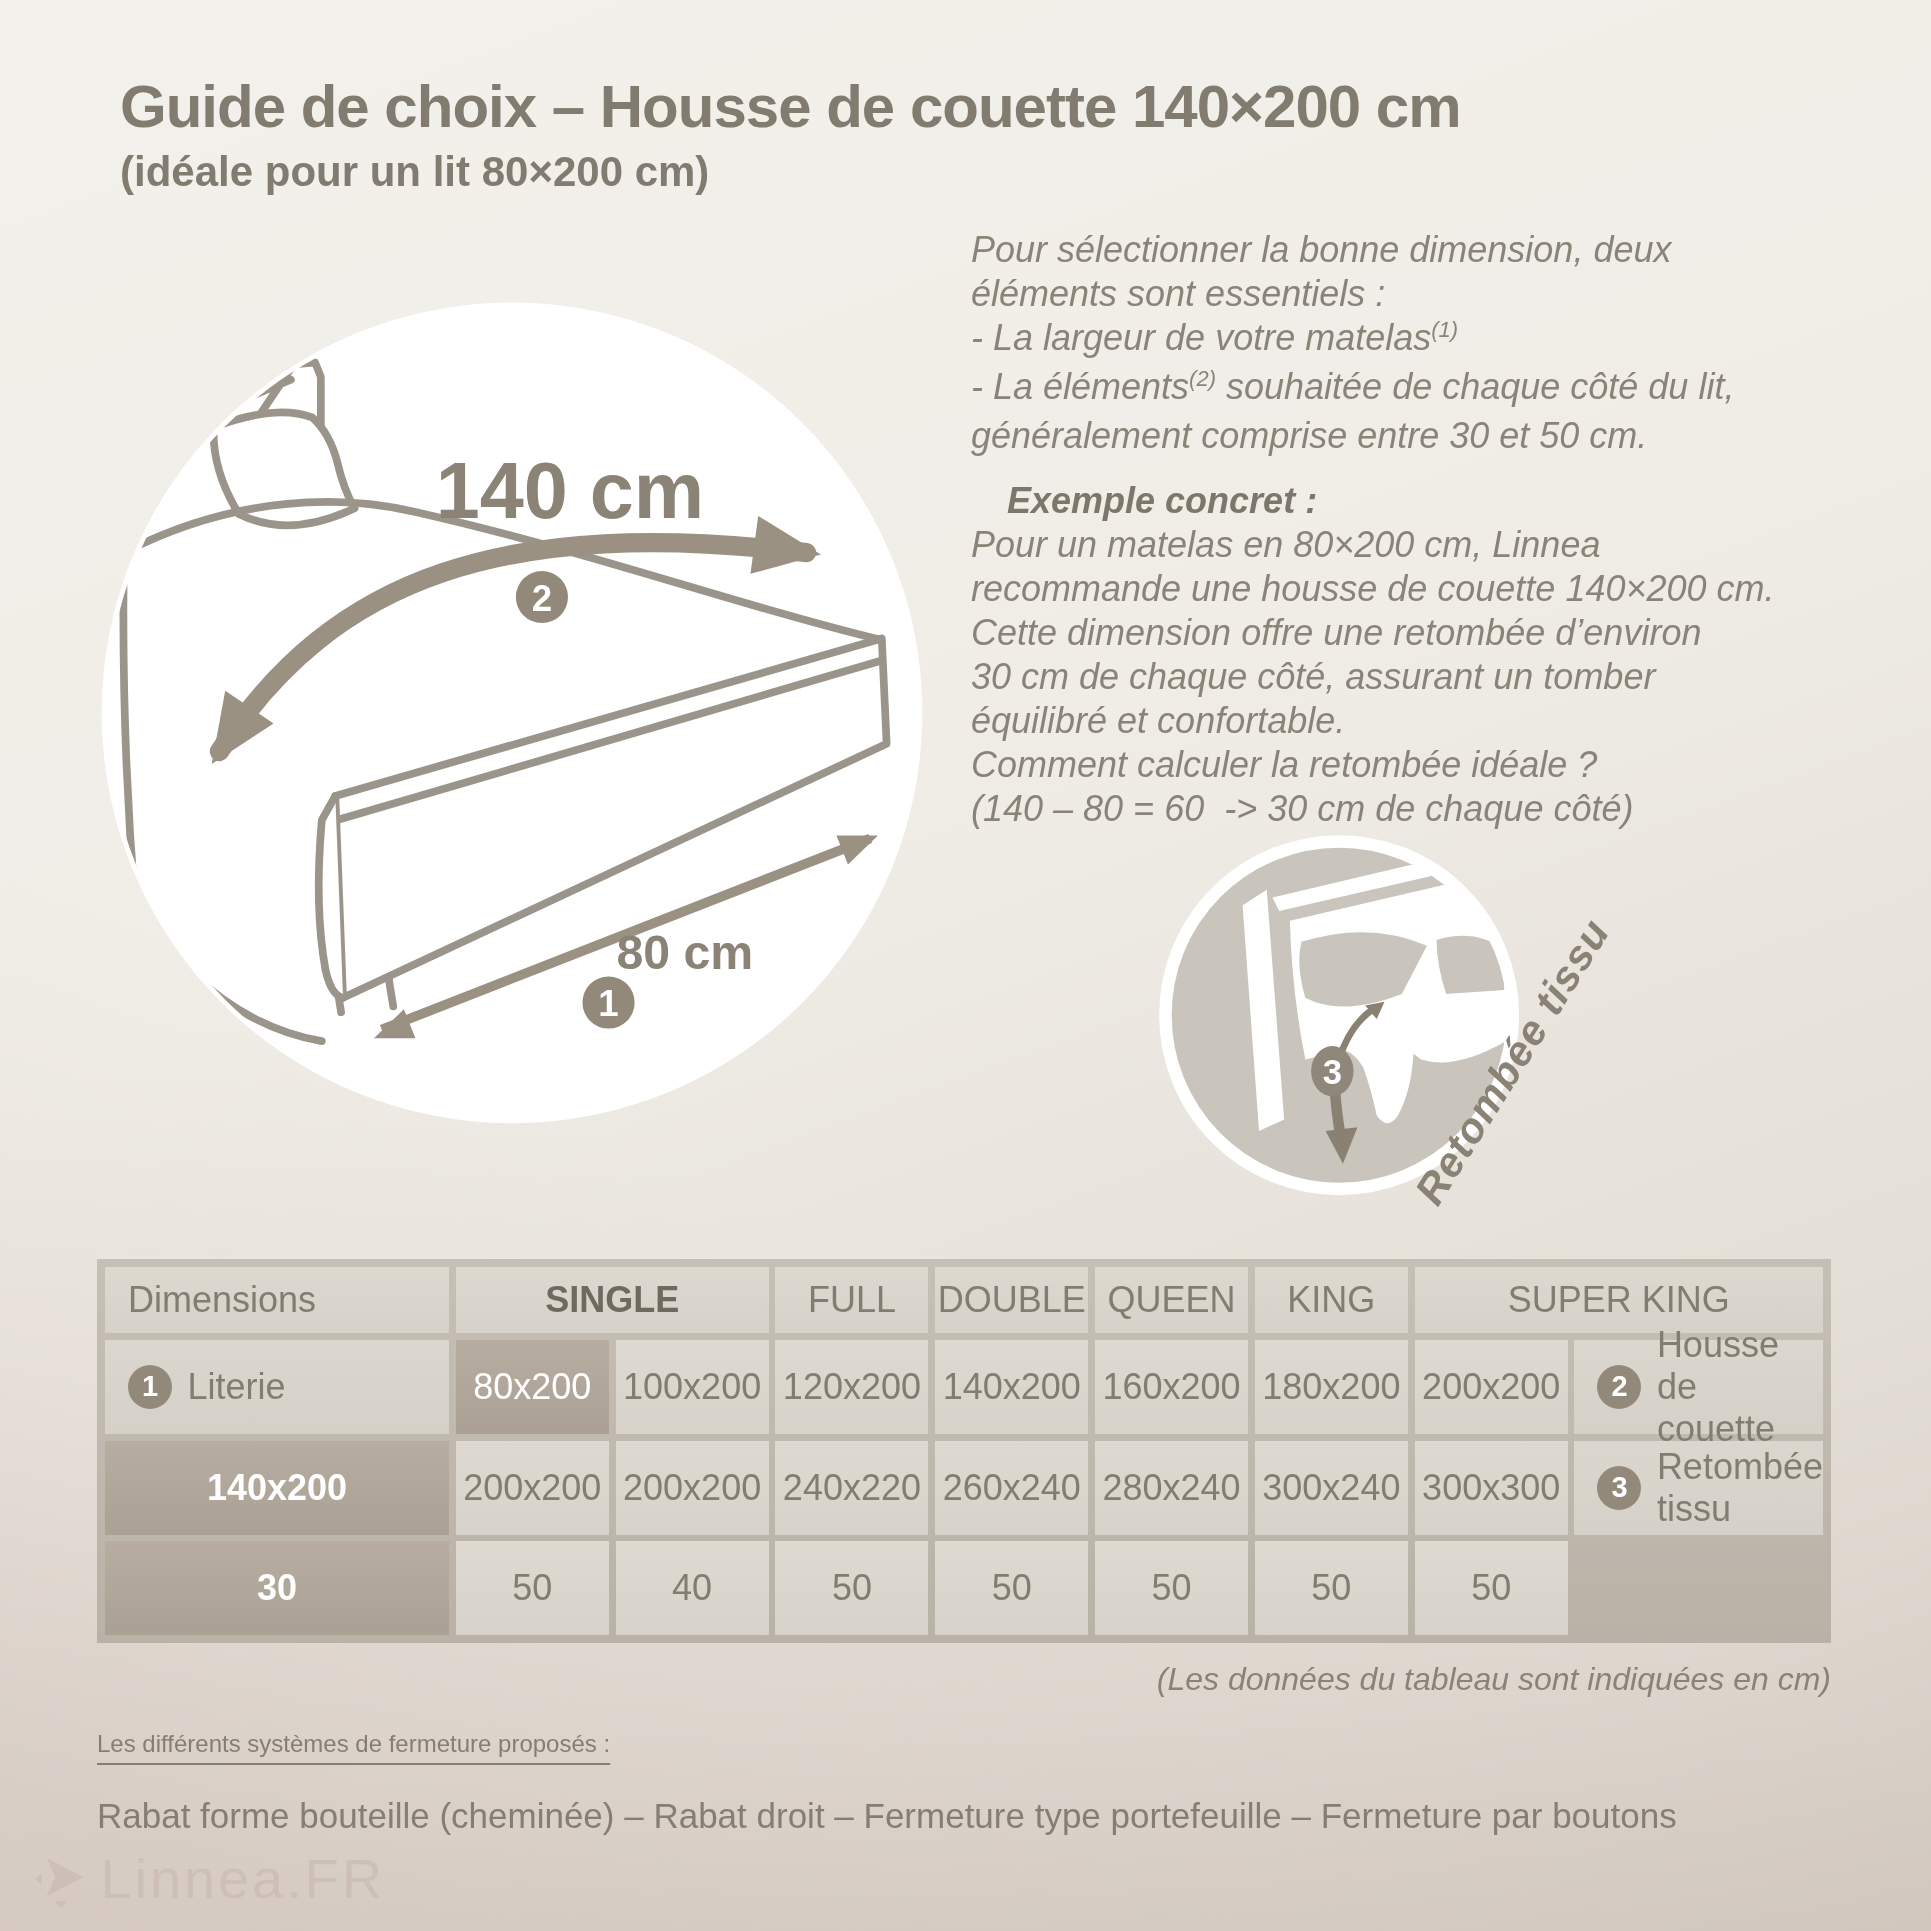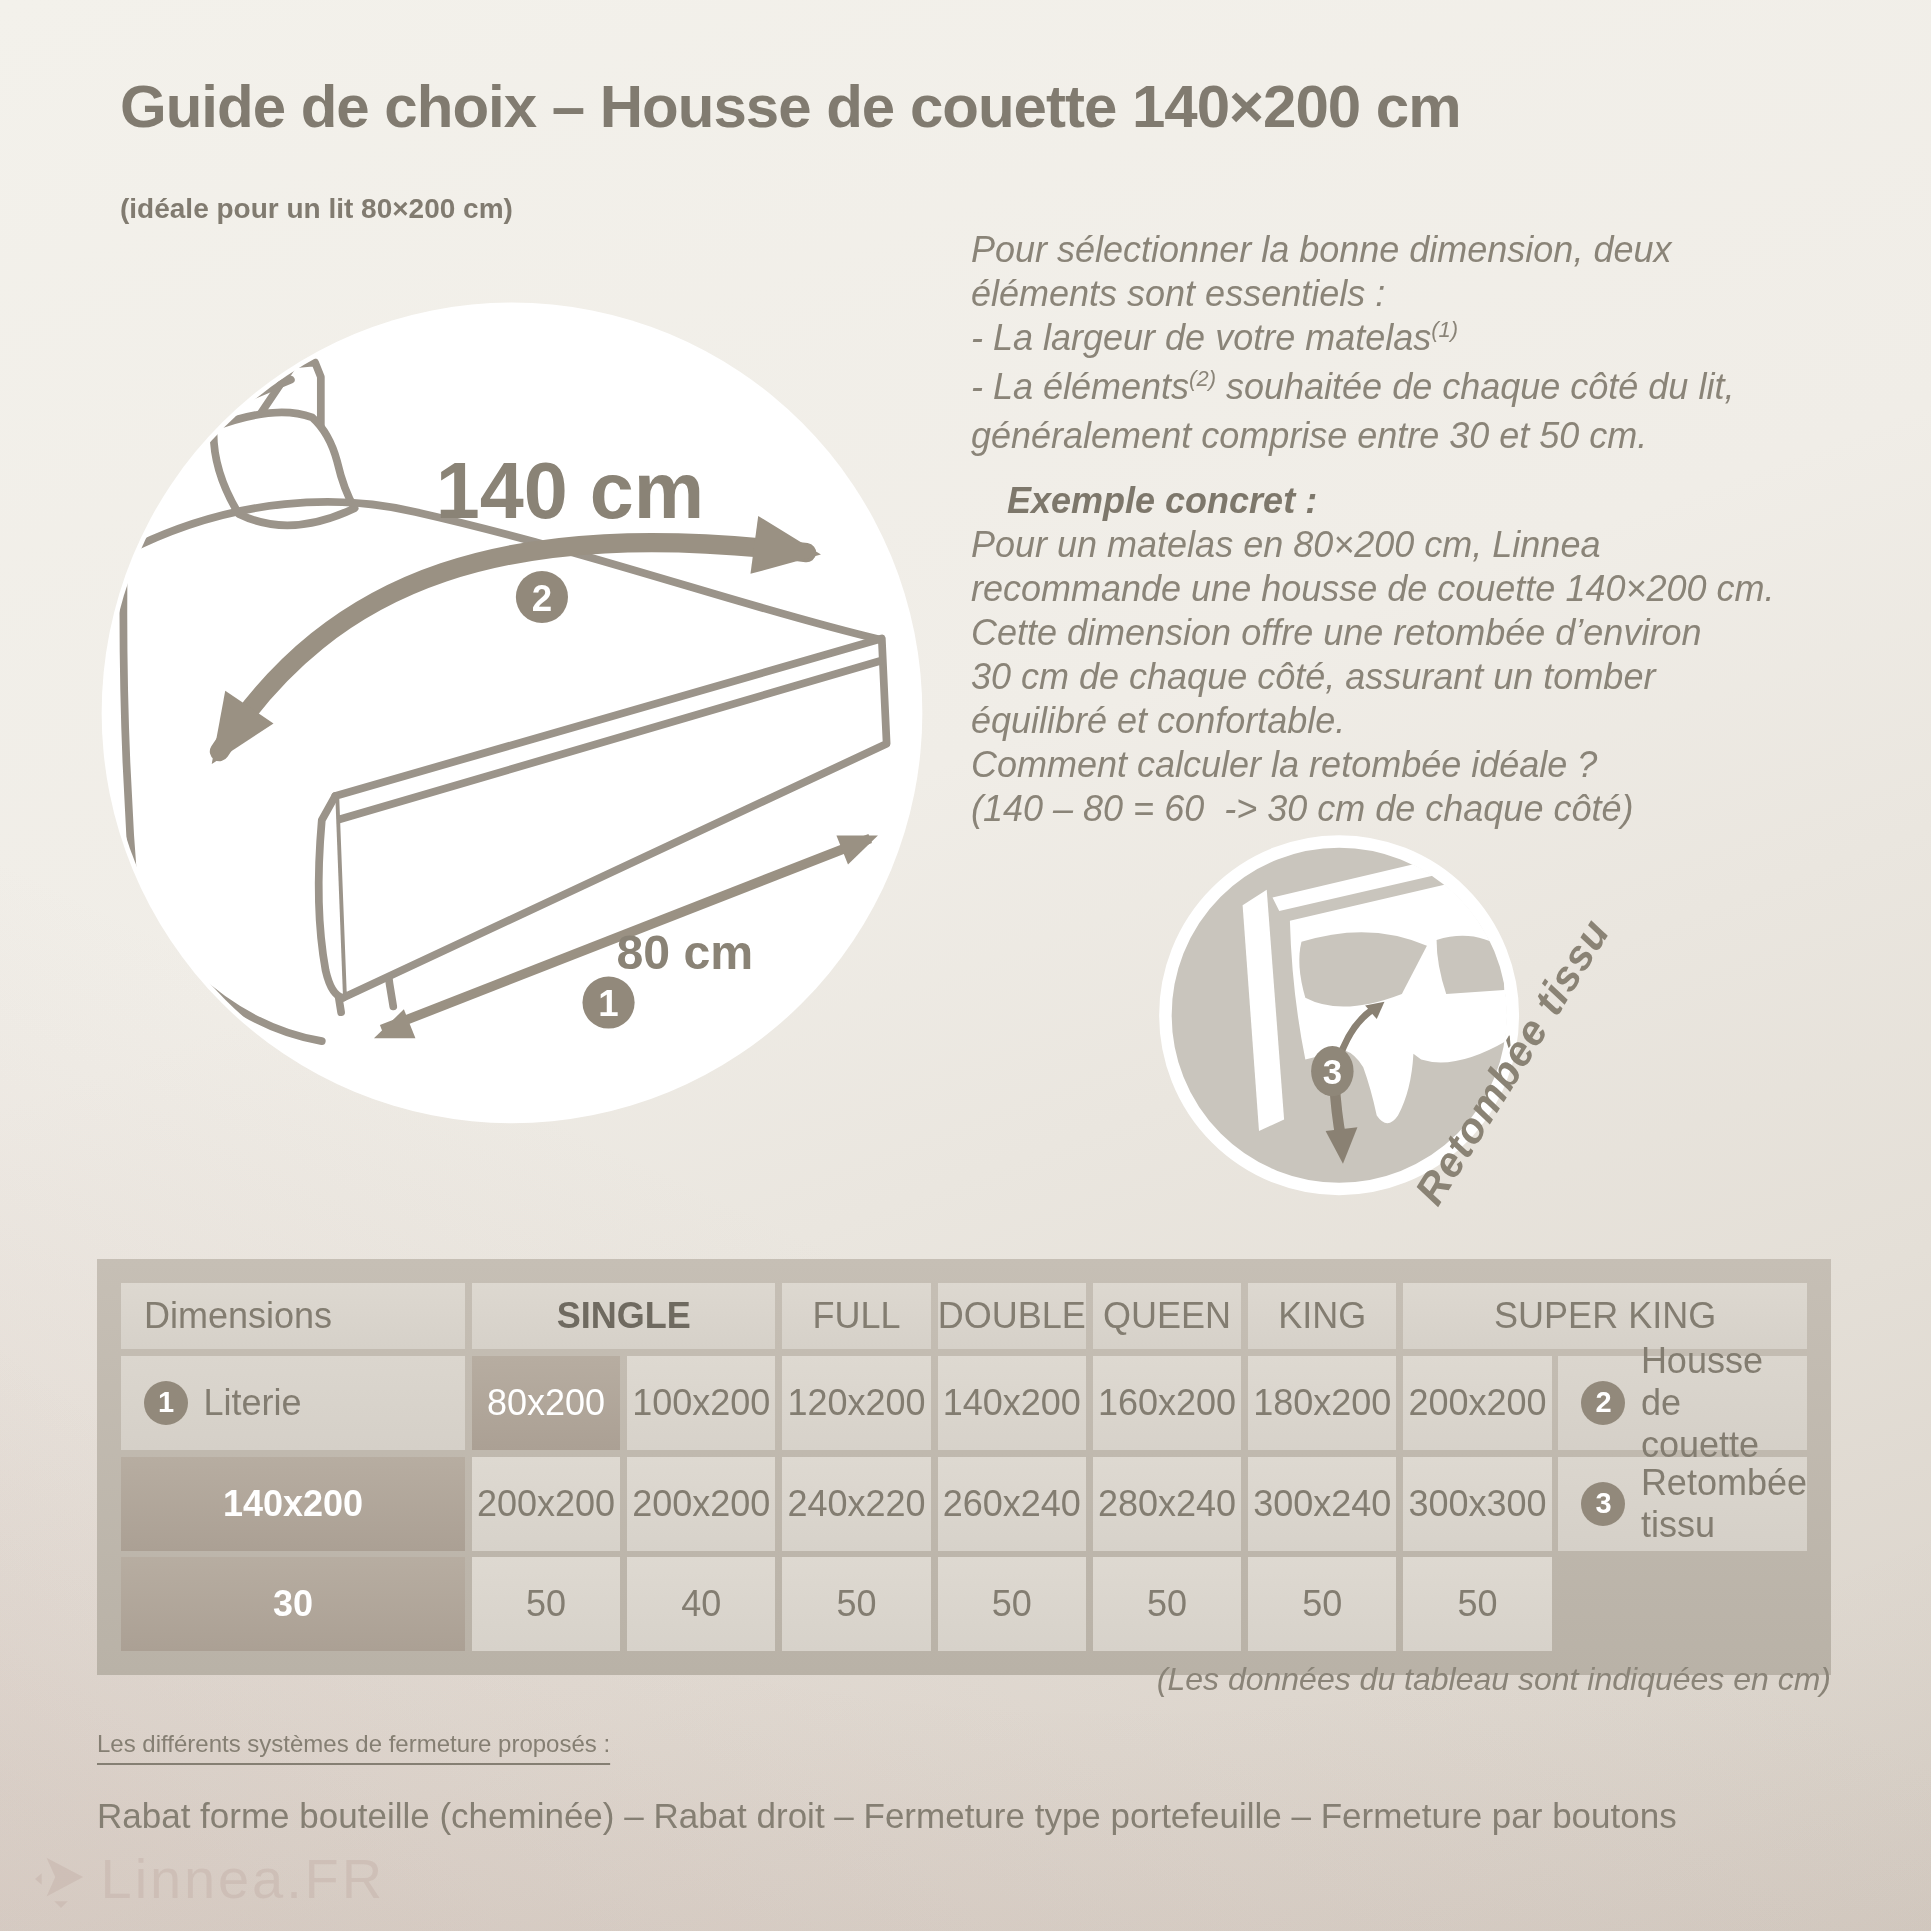--- a/index.html
+++ b/index.html
@@ -5,39 +5,39 @@
   html,body{margin:0;padding:0;background:#e8e4dd;}
   .page{
     position:relative;width:1931px;height:1931px;overflow:hidden;
     font-family:"Liberation Sans",sans-serif;color:#857f73;
     background-image:
       linear-gradient(205deg, rgba(190,160,150,0) 62%, rgba(186,156,148,0.20) 95%),
       radial-gradient(ellipse 150% 120% at 58% 22%, rgba(120,95,80,0) 55%, rgba(120,95,80,0.16) 100%),
       linear-gradient(160deg, #f3f1eb 0%, #f0ede7 42%, #e4dfd7 74%, #d7cfc6 100%);
   }
   .title{position:absolute;left:120px;top:77px;font-size:60px;line-height:1;font-weight:700;color:#817b70;letter-spacing:-1px;white-space:nowrap;}
-  .subtitle{position:absolute;left:120px;top:151px;font-size:28px;line-height:1;font-weight:700;color:#817b70;white-space:nowrap;margin-top:44px;}
+  .subtitle{position:absolute;left:120px;top:151px;font-size:42px;line-height:1;font-weight:700;color:#817b70;white-space:nowrap;}
 
   .textcol{position:absolute;left:971px;font-size:36px;line-height:44px;color:#8a8478;}
   .textcol .line{white-space:nowrap;font-style:italic;}
   .textcol .line.pre{white-space:pre;}
   .textcol .heading{font-weight:700;color:#7d776b;margin-left:36px;}
   .supmark{font-size:22px;position:relative;top:-12.6px;}
 
   .main-illustration{position:absolute;left:92px;top:290px;}
   .drop-illustration{position:absolute;left:1149px;top:828px;}
   .drop-label{
     position:absolute;left:1448px;top:1162px;height:52px;line-height:52px;
     font-size:42px;font-weight:700;font-style:italic;color:#8a8375;white-space:nowrap;
     transform-origin:0 100%;transform:rotate(-58deg);letter-spacing:1px;
   }
 
   .size-table{
     position:absolute;left:97px;top:1259px;width:1734px;box-sizing:border-box;
-    display:grid;grid-template-columns:344px repeat(8,1fr);gap:6.8px;padding:24px;
+    display:grid;grid-template-columns:344px repeat(8,1fr);gap:6.8px;padding:8px;
     background:linear-gradient(#c6bfb5,#b9b2a7);
   }
   .th,.td{display:flex;align-items:center;justify-content:center;background:#dad5cd;font-size:36px;color:#837d71;}
   .th{height:66px;background:linear-gradient(#ddd8d0,#d6d1c9);}
   .th.left,.td.label{justify-content:flex-start;padding-left:23px;}
   .th.bold{font-weight:700;color:#6f6a60;}
   .span2{grid-column:span 2;}
   .td{height:94px;background:linear-gradient(#ded9d1,#d7d2ca);}
   .td.label{gap:15.4px;background:linear-gradient(#dbd6ce,#d5d0c8);}
   .td.hl{background:linear-gradient(#b7ada1,#ab a094);background:linear-gradient(#b7ada1,#aba094);color:#fff;}

